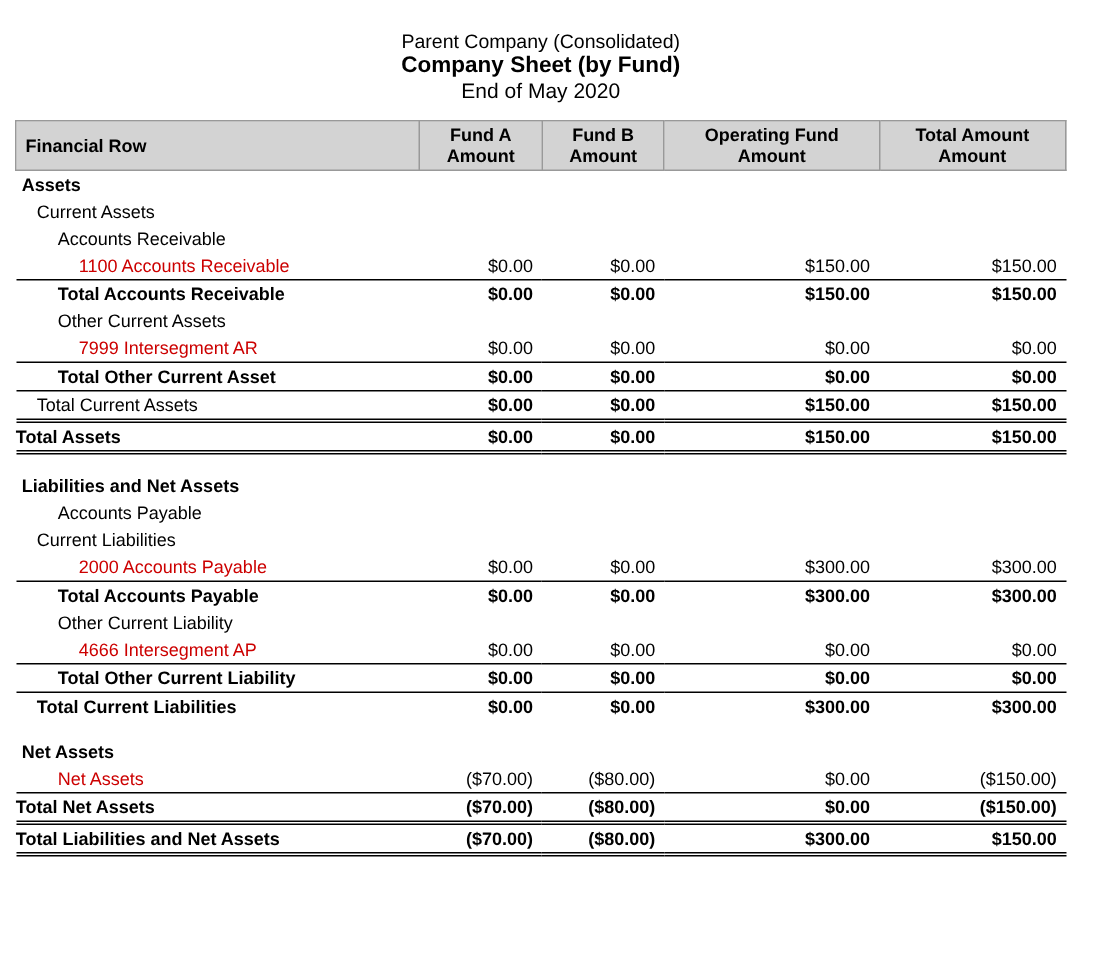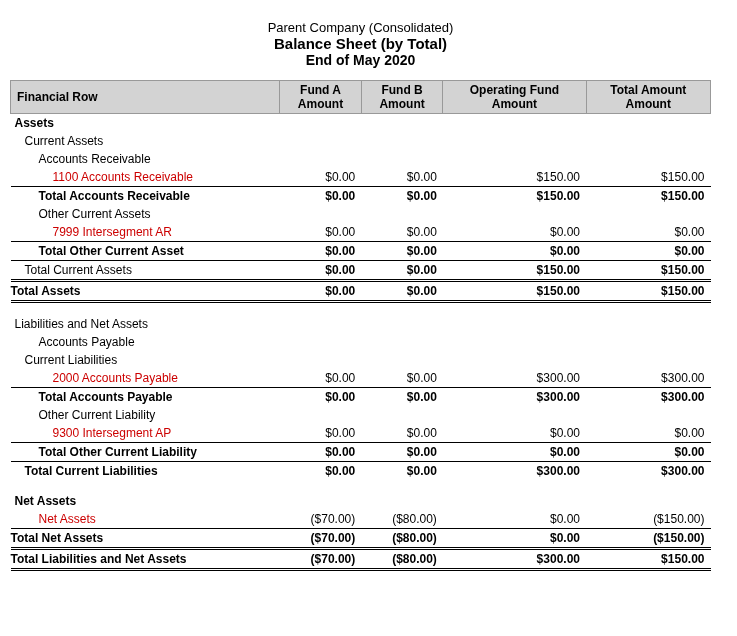--- a/index.html
+++ b/index.html
@@ -21,21 +21,21 @@
     .report-title .line1 {
       font-size: 13px;
       font-weight: normal;
     }
     .report-title .line2 {
       font-size: 15px;
       font-weight: bold;
     }
     .report-title .line3 {
       font-size: 14px;
-      font-weight: bold;
+      font-weight: normal;
     }
     table {
       width: 100%;
       border-collapse: collapse;
       margin-top: 8px;
     }
     th, td {
       padding: 2px 6px;
       text-align: right;
       font-size: 12px;
@@ -53,21 +53,21 @@
     td.label-col {
       text-align: left;
     }
   </style>
 </head>
 <body>
 
 <div class="page">
   <div class="report-title">
     <div class="line1">Parent Company (Consolidated)</div>
-    <div class="line2">Balance Sheet (by Total)</div>
+    <div class="line2">Company Sheet (by Fund)</div>
     <div class="line3">End of May 2020</div>
   </div>
 
   <table>
     <thead>
       <tr>
         <th class="col-label">
           <span>Financial Row</span>
         </th>
         <th>
@@ -156,21 +156,21 @@
           <td class="label-col" style="padding-left: 0px; font-weight: bold; border-top: 3px double rgb(0, 0, 0); border-bottom: 3px double rgb(0, 0, 0);">Total Assets</td>
           <td style="font-weight: bold; border-top: 3px double rgb(0, 0, 0); border-bottom: 3px double rgb(0, 0, 0);">$0.00</td>
           <td style="font-weight: bold; border-top: 3px double rgb(0, 0, 0); border-bottom: 3px double rgb(0, 0, 0);">$0.00</td>
           <td style="font-weight: bold; border-top: 3px double rgb(0, 0, 0); border-bottom: 3px double rgb(0, 0, 0);">$150.00</td>
           <td style="font-weight: bold; border-top: 3px double rgb(0, 0, 0); border-bottom: 3px double rgb(0, 0, 0);">$150.00</td>
         </tr>
         <tr>
           <td colspan="5" style="padding-top: 10px;"></td>
         </tr>
         <tr>
-          <td class="label-col" style="padding-left: 4px; font-weight: normal;">Liabilities and Net Assets</td>
+          <td class="label-col" style="padding-left: 4px; font-weight: bold;">Liabilities and Net Assets</td>
           <td style="font-weight: bold;"></td>
           <td style="font-weight: bold;"></td>
           <td style="font-weight: bold;"></td>
           <td style="font-weight: bold;"></td>
         </tr>
         <tr>
           <td class="label-col" style="padding-left: 28px;">Accounts Payable</td>
           <td></td>
           <td></td>
           <td></td>
@@ -198,21 +198,21 @@
           <td style="font-weight: bold; border-top: 1px solid rgb(0, 0, 0);">$300.00</td>
         </tr>
         <tr>
           <td class="label-col" style="padding-left: 28px;">Other Current Liability</td>
           <td></td>
           <td></td>
           <td></td>
           <td></td>
         </tr>
         <tr>
-          <td class="label-col" style="padding-left: 42px; color: rgb(204, 0, 0);">9300 Intersegment AP</td>
+          <td class="label-col" style="padding-left: 42px; color: rgb(204, 0, 0);">4666 Intersegment AP</td>
           <td>$0.00</td>
           <td>$0.00</td>
           <td>$0.00</td>
           <td>$0.00</td>
         </tr>
         <tr>
           <td class="label-col" style="padding-left: 28px; font-weight: bold; border-top: 1px solid rgb(0, 0, 0);">Total Other Current Liability</td>
           <td style="font-weight: bold; border-top: 1px solid rgb(0, 0, 0);">$0.00</td>
           <td style="font-weight: bold; border-top: 1px solid rgb(0, 0, 0);">$0.00</td>
           <td style="font-weight: bold; border-top: 1px solid rgb(0, 0, 0);">$0.00</td>

